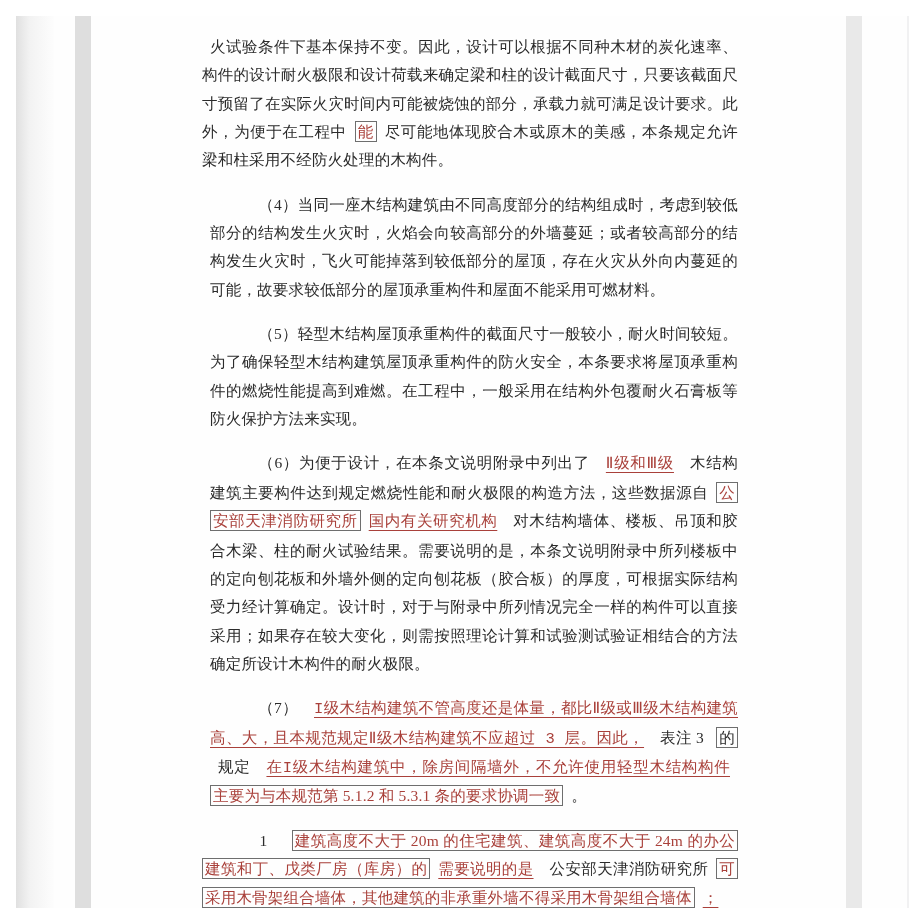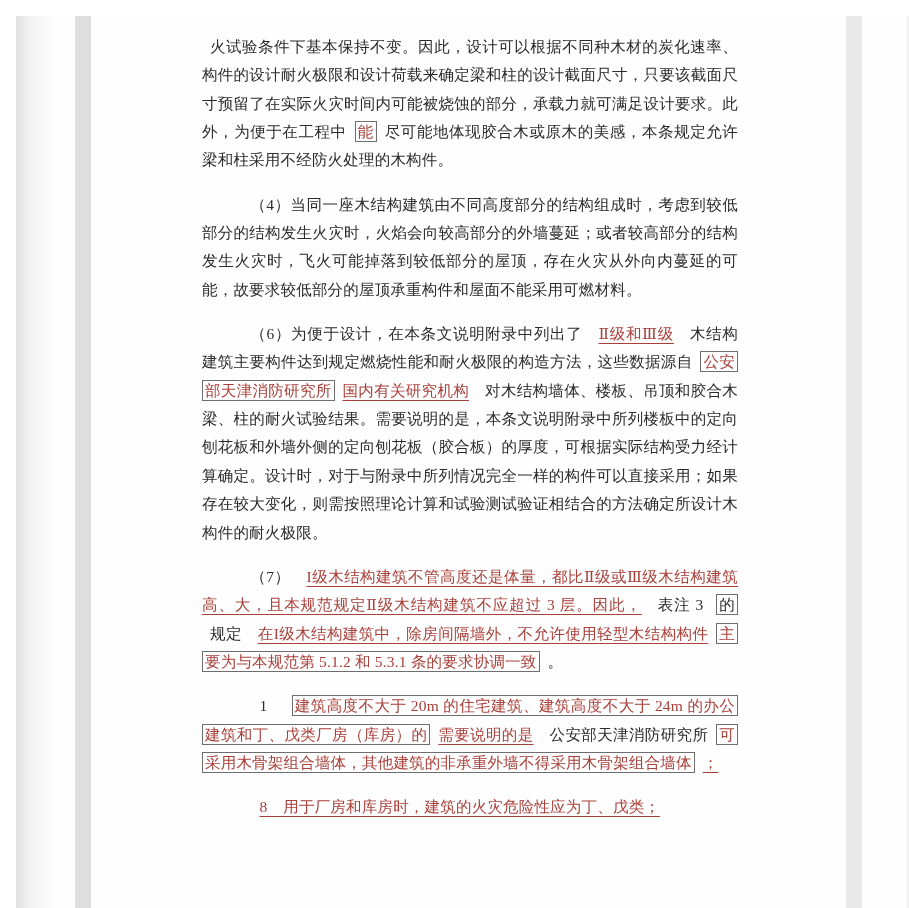--- a/index.html
+++ b/index.html
@@ -19,43 +19,44 @@
   .page-edge-inner{position:absolute;left:830px;top:0;width:1px;height:100%;background:#e9e9e9;}
   .right-gutter{position:absolute;left:891px;top:0;width:18px;height:100%;background:#f1f1f2;}
   .scroll-dot{position:absolute;left:893px;top:772px;width:13px;height:13px;border-radius:50%;
     background:#b4b7bd;cursor:pointer;}
 
   
   .content{position:absolute;left:170px;top:1px;width:568px;
     font-size:15.5px;line-height:28.35px;color:var(--ink);
     text-align:justify;letter-spacing:0.2px;}
   .para{margin:0;}
-  .ind-p{text-indent:2.6em;}
+  .ind-p{text-indent:2.6em;margin-left:8px;}
   .ind-item{text-indent:3.2em;}
 
   .seg-plain{color:var(--ink);}
   .seg-ins{color:var(--red);
     text-decoration:underline;text-decoration-color:var(--red);
-    text-decoration-thickness:1px;text-underline-offset:4px;}
+    text-decoration-thickness:1px;text-underline-offset:4px;font-family:Liberation Mono, monospace;}
   .seg-del{color:var(--red);border:1px solid var(--boxline);padding:1px 2px;
     box-decoration-break:clone;-webkit-box-decoration-break:clone;}
   .seg-delk{color:var(--ink);border:1px solid var(--boxline);padding:1px 2px;
     box-decoration-break:clone;-webkit-box-decoration-break:clone;}
 </style>
 </head>
 <body>
 
 <div class="stage">
   <div class="left-shadow"></div>
   <div class="page-edge-left"></div>
   <div class="page-edge-inner"></div>
   <div class="right-gutter"></div>
   <div class="scroll-dot"></div>
 
   <div class="content">
       <p class="para"><span class="seg-plain">火试验条件下基本保持不变。因此，设计可以根据不同种木材的炭化速率、构件的设计耐火极限和设计荷载来确定梁和柱的设计截面尺寸，只要该截面尺寸预留了在实际火灾时间内可能被烧蚀的部分，承载力就可满足设计要求。此外，为便于在工程中</span><span class="seg-del">能</span><span class="seg-plain">尽可能地体现胶合木或原木的美感，本条规定允许梁和柱采用不经防火处理的木构件。</span></p>
       <p class="para ind-p"><span class="seg-plain">（4）当同一座木结构建筑由不同高度部分的结构组成时，考虑到较低部分的结构发生火灾时，火焰会向较高部分的外墙蔓延；或者较高部分的结构发生火灾时，飞火可能掉落到较低部分的屋顶，存在火灾从外向内蔓延的可能，故要求较低部分的屋顶承重构件和屋面不能采用可燃材料。</span></p>
+      <p class="para ind-p"><span class="seg-plain">（5）轻型木结构屋顶承重构件的截面尺寸一般较小，耐火时间较短。为了确保轻型木结构建筑屋顶承重构件的防火安全，本条要求将屋顶承重构件的燃烧性能提高到难燃。在工程中，一般采用在结构外包覆耐火石膏板等防火保护方法来实现。</span></p>
       <p class="para ind-p"><span class="seg-plain">（6）为便于设计，在本条文说明附录中列出了</span><span class="seg-ins">Ⅱ级和Ⅲ级</span><span class="seg-plain">木结构建筑主要构件达到规定燃烧性能和耐火极限的构造方法，这些数据源自</span><span class="seg-del">公安部天津消防研究所</span><span class="seg-ins">国内有关研究机构</span><span class="seg-plain">对木结构墙体、楼板、吊顶和胶合木梁、柱的耐火试验结果。需要说明的是，本条文说明附录中所列楼板中的定向刨花板和外墙外侧的定向刨花板（胶合板）的厚度，可根据实际结构受力经计算确定。设计时，对于与附录中所列情况完全一样的构件可以直接采用；如果存在较大变化，则需按照理论计算和试验测试验证相结合的方法确定所设计木构件的耐火极限。</span></p>
       <p class="para ind-p"><span class="seg-plain">（7）</span><span class="seg-ins">I级木结构建筑不管高度还是体量，都比Ⅱ级或Ⅲ级木结构建筑高、大，且本规范规定Ⅱ级木结构建筑不应超过 3 层。因此，</span><span class="seg-plain">表注 3 </span><span class="seg-delk">的</span><span class="seg-plain">规定</span><span class="seg-ins">在I级木结构建筑中，除房间隔墙外，不允许使用轻型木结构构件</span><span class="seg-del">主要为与本规范第 5.1.2 和 5.3.1 条的要求协调一致</span><span class="seg-plain">。</span></p>
       <p class="para ind-item"><span class="seg-plain">1　</span><span class="seg-del">建筑高度不大于 20m 的住宅建筑、建筑高度不大于 24m 的办公建筑和丁、戊类厂房（库房）的</span><span class="seg-ins">需要说明的是</span><span class="seg-plain">公安部天津消防研究所</span><span class="seg-del">可采用木骨架组合墙体，其他建筑的非承重外墙不得采用木骨架组合墙体</span><span class="seg-ins">；</span></p>
       <p class="para ind-item"><span class="seg-ins">8　用于厂房和库房时，建筑的火灾危险性应为丁、戊类；</span></p>
     </div>
 </div>
 
 </body></html>

